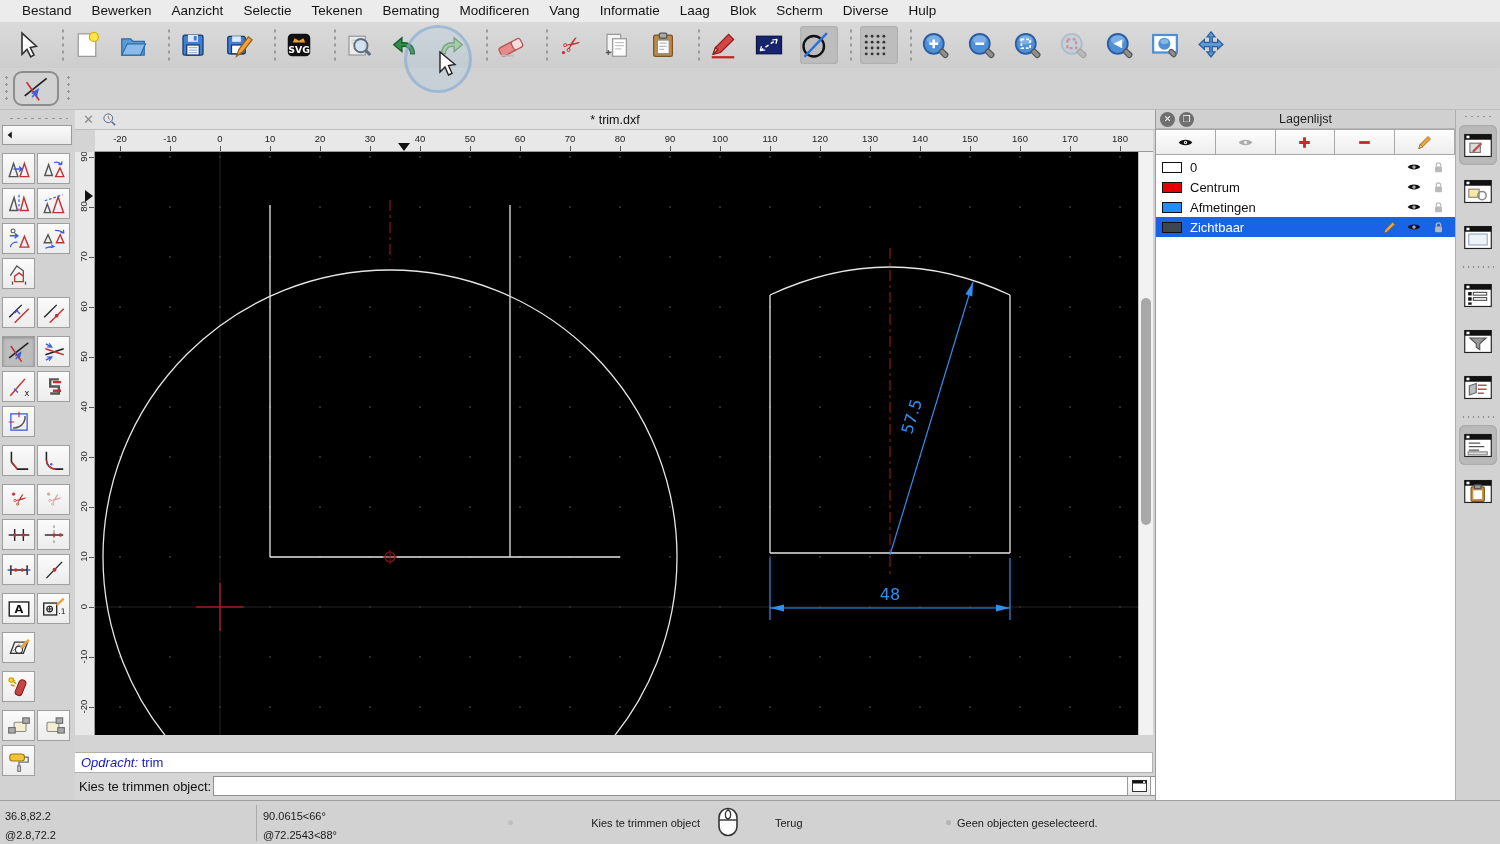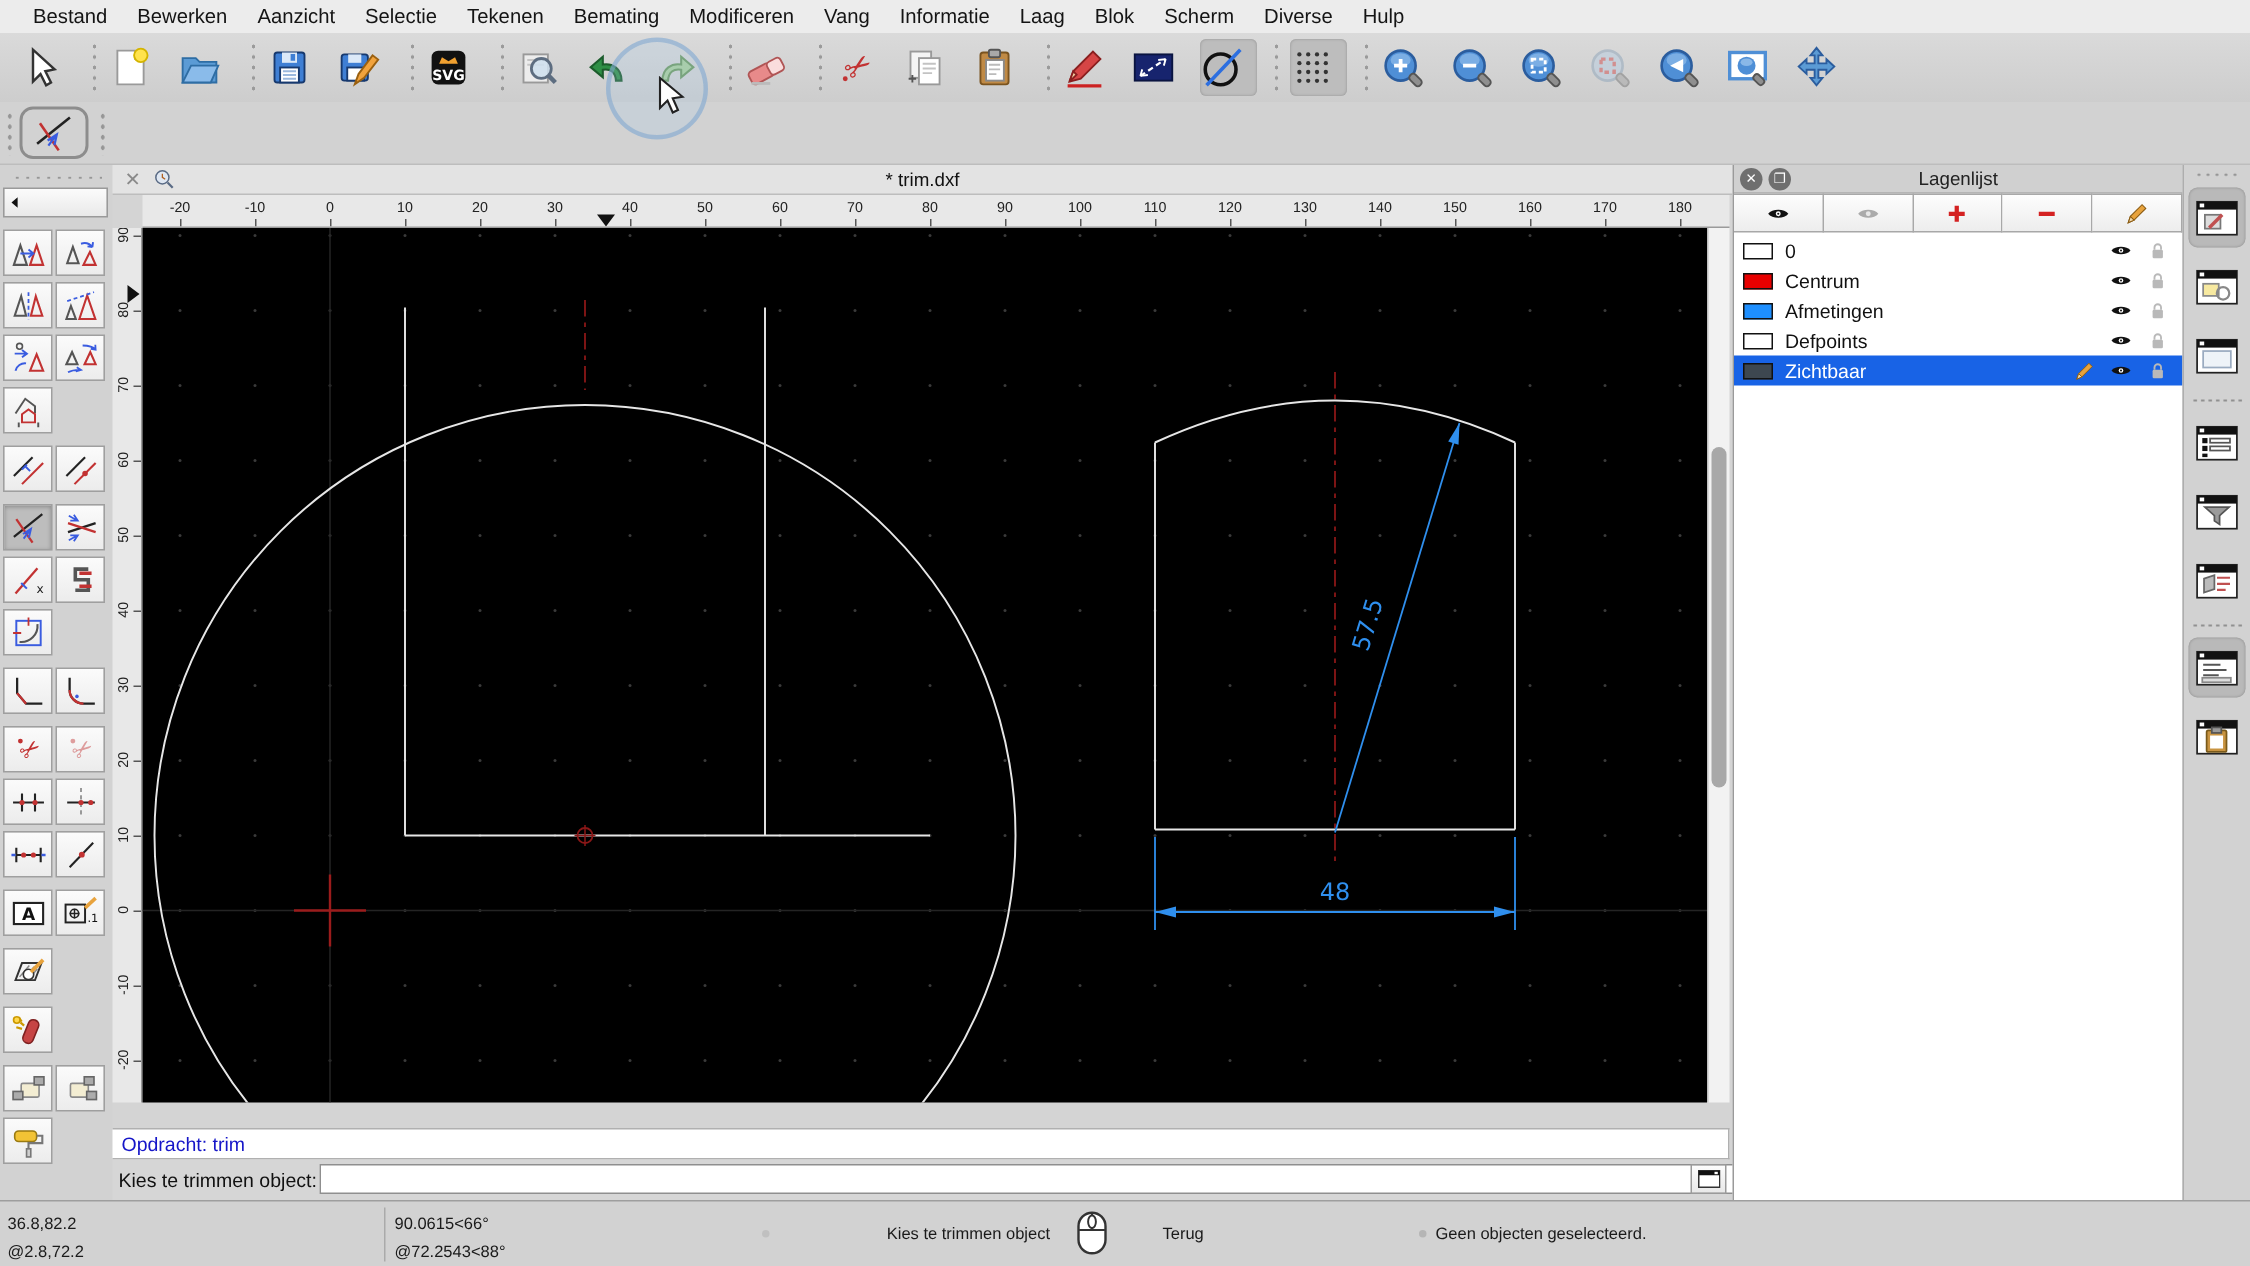--- a/index.html
+++ b/index.html
@@ -56,21 +56,21 @@
   .canvas-wrap { position:absolute; left:95px; top:152px; width:1043px; height:583px; background:#000; }
   .vscroll { position:absolute; left:1138px; top:152px; width:15px; height:583px; background:#f2f2f2; border-left:1px solid #c0c0c0; }
   .vscroll .thumb { position:absolute; left:2px; width:10px; border-radius:5px; background:#a8a8a8; }
   .hscrollrow { position:absolute; left:75px; top:735px; width:1078px; height:17px; background:#d6d6d6; border-top:1px solid #bdbdbd;}
   .hscroll { position:absolute; left:20px; top:2px; width:1000px; height:12px; background:#efefef; border-radius:6px; }
   .hscroll .thumb { position:absolute; top:1px; height:10px; border-radius:5px; background:#9d9d9d; }
   .zoomind { position:absolute; right:4px; top:1px; font-size:13px; color:#111; }
 
   
   .cmdhist { position:absolute; left:75px; top:752px; width:1078px; height:21px; background:#fff; border:1px solid #b0b0b0; border-left:none; font-size:13px; padding:2px 0 0 6px; color:#1616c8; }
-  .cmdhist .pfx { }
+  .cmdhist .pfx { font-style:italic; }
   .cmdrow { position:absolute; left:75px; top:773px; width:1078px; height:27px; background:#d6d6d6; }
   .cmdrow .lbl { position:absolute; left:4px; top:6px; font-size:13px; color:#111; }
   .cmdrow input { position:absolute; left:138px; top:3px; width:986px; height:20px; border:1px solid #8f8f8f; background:#fff; font-size:12px; padding:0 4px; }
   .cmdrow .winbtn { position:absolute; right:2px; top:3px; width:24px; height:20px; background:linear-gradient(#fdfdfd,#e8e8e8); border:1px solid #9a9a9a; display:flex; align-items:center; justify-content:center; }
 
   
   .statusbar { position:absolute; left:0; top:800px; width:1500px; height:44px; background:#d2d2d2; border-top:1px solid #9e9e9e; font-size:11px; color:#1a1a1a; }
   .coords { position:absolute; left:5px; top:6px; line-height:19px; white-space:pre; }
   .coords2 { position:absolute; left:263px; top:6px; line-height:19px; white-space:pre; }
   .sdiv { position:absolute; left:256px; top:4px; width:1px; height:36px; background:#aaa; }
@@ -1231,37 +1231,20 @@
               <circle cx="12" cy="12" r="1" fill="#111"></circle>
             </svg>
           </span>
           <span class="ric">
             <svg width="15" height="15" viewBox="0 0 24 24">
               <rect x="6.5" y="10.5" width="11" height="9" rx="1.5" fill="#b9b9b9"></rect>
               <path d="M8.5 10.5 V8 a3.5 3.5 0 0 1 7 0 v2.5" fill="none" stroke="#b9b9b9" stroke-width="2"></path>
             </svg>
           </span>
         </div>
-        <div class="lrow">
-          <span class="swatch" style="background:#ffffff"></span>
-          <span class="nm">Defpoints</span>
-          <span class="ric">
-            <svg width="16" height="16" viewBox="0 0 24 24">
-              <path d="M2.5 12 C6 7 18 7 21.5 12 C18 17 6 17 2.5 12 Z" fill="#111"></path>
-              <circle cx="12" cy="12" r="2.3" fill="#fff"></circle>
-              <circle cx="12" cy="12" r="1" fill="#111"></circle>
-            </svg>
-          </span>
-          <span class="ric">
-            <svg width="15" height="15" viewBox="0 0 24 24">
-              <rect x="6.5" y="10.5" width="11" height="9" rx="1.5" fill="#b9b9b9"></rect>
-              <path d="M8.5 10.5 V8 a3.5 3.5 0 0 1 7 0 v2.5" fill="none" stroke="#b9b9b9" stroke-width="2"></path>
-            </svg>
-          </span>
-        </div>
         <div class="lrow sel">
           <span class="swatch" style="background:#3d4750"></span>
           <span class="nm">Zichtbaar</span>
           <span class="ric">
             <svg width="15" height="15" viewBox="0 0 24 24">
               <path d="M4 20.5 L6 14.5 L17 3.5 L20.5 7 L9.5 18 Z" fill="#e8a33d" stroke="#8a5a10"></path>
               <path d="M4 20.5 L6 14.5 L9.5 18 Z" fill="#f2d9ac" stroke="#8a5a10"></path>
             </svg>
           </span>
           <span class="ric">

